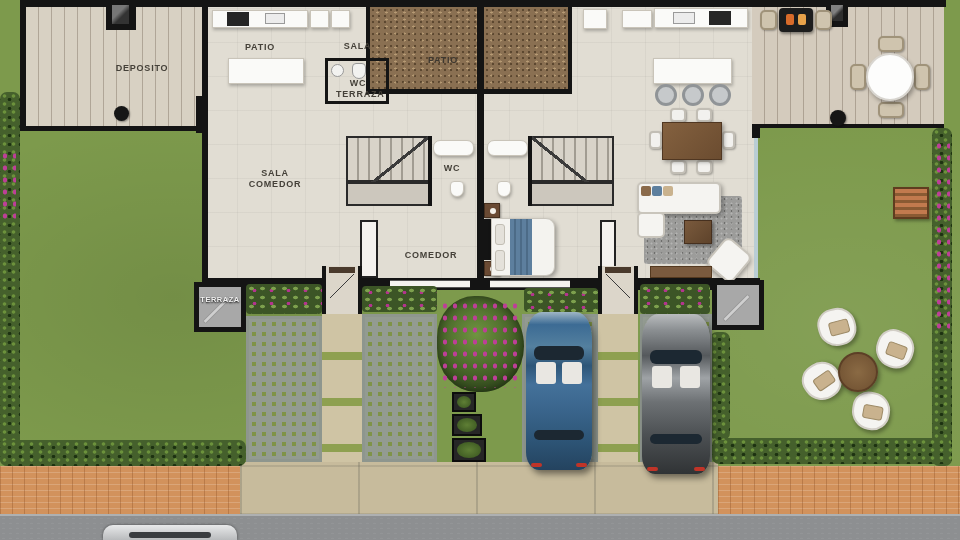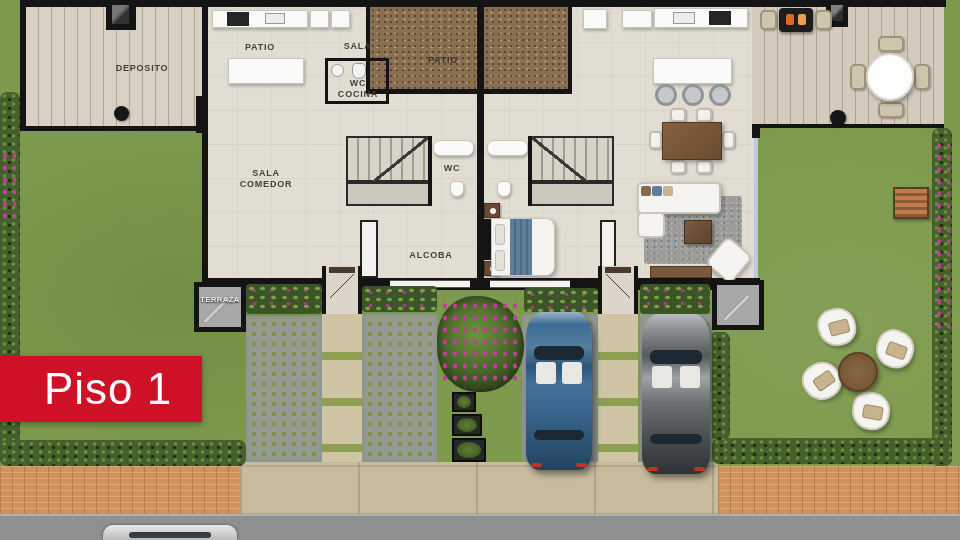--- a/index.html
+++ b/index.html
@@ -125,39 +125,39 @@
   </div>
   <div class="abs whitebox" style="left:310px;top:10px;width:19px;height:18px;"></div>
   <div class="abs whitebox" style="left:331px;top:10px;width:19px;height:18px;"></div>
   <div class="abs whitebox" style="left:228px;top:58px;width:76px;height:26px;"></div>
   <div class="abs" style="left:325px;top:58px;width:64px;height:46px;border:3px solid #141414;">
     <div class="abs" style="left:3px;top:3px;width:13px;height:13px;background:#f2f2f0;border:1px solid #999;border-radius:50%;"></div>
     <div class="abs" style="left:24px;top:2px;width:14px;height:16px;background:#f2f2f0;border:1px solid #999;border-radius:4px 4px 7px 7px;"></div>
   </div>
   <div class="rlabel" style="left:225px;top:42px;width:70px;">PATIO</div>
   <div class="rlabel" style="left:330px;top:41px;width:55px;">SALA</div>
-  <div class="rlabel" style="left:336px;top:78px;width:44px;">WC COCINA</div>
+  <div class="rlabel" style="left:336px;top:78px;width:44px;">WC TERRAZA</div>
 
   <div class="abs steps" style="left:346px;top:136px;width:84px;height:46px;"></div>
   <div class="abs diag" style="left:346px;top:136px;width:84px;height:68px;"></div>
   <div class="abs" style="left:346px;top:182px;width:84px;height:24px;background:#ccc7bd;border:2px solid #2a2a2a;"></div>
   <div class="abs steps" style="left:530px;top:136px;width:84px;height:46px;"></div>
   <div class="abs diag2" style="left:530px;top:136px;width:84px;height:68px;"></div>
   <div class="abs" style="left:530px;top:182px;width:84px;height:24px;background:#ccc7bd;border:2px solid #2a2a2a;"></div>
 
   <div class="abs wall" style="left:428px;top:136px;width:4px;height:70px;"></div>
   <div class="abs whitebox" style="left:433px;top:140px;width:41px;height:16px;border-radius:7px;"></div>
   <div class="abs whitebox" style="left:450px;top:181px;width:14px;height:16px;border-radius:4px 4px 7px 7px;"></div>
   <div class="rlabel" style="left:440px;top:163px;width:24px;">WC</div>
   <div class="abs wall" style="left:528px;top:136px;width:4px;height:70px;"></div>
   <div class="abs whitebox" style="left:487px;top:140px;width:41px;height:16px;border-radius:7px;"></div>
   <div class="abs whitebox" style="left:497px;top:181px;width:14px;height:16px;border-radius:4px 4px 7px 7px;"></div>
 
-  <div class="rlabel" style="left:234px;top:168px;width:64px;">SALA COMEDOR</div>
-  <div class="rlabel" style="left:396px;top:250px;width:70px;">ALCOBA</div>
+  <div class="rlabel" style="left:243px;top:168px;width:64px;">SALA COMEDOR</div>
+  <div class="rlabel" style="left:396px;top:250px;width:70px;">COMEDOR</div>
   <div class="abs" style="left:360px;top:220px;width:18px;height:58px;background:#f4f2ee;border:2px solid #222;"></div>
   <div class="abs" style="left:600px;top:220px;width:16px;height:58px;background:#f4f2ee;border:2px solid #222;"></div>
 
   <div class="abs whitebox" style="left:583px;top:9px;width:24px;height:20px;"></div>
   <div class="abs whitebox" style="left:622px;top:10px;width:30px;height:18px;"></div>
   <div class="abs whitebox" style="left:654px;top:8px;width:94px;height:20px;">
     <div class="abs" style="left:18px;top:3px;width:22px;height:12px;background:#ececec;border:1px solid #9a9a9a;"></div>
     <div class="abs" style="left:54px;top:2px;width:22px;height:14px;background:#262626;"></div>
   </div>
   <div class="abs whitebox" style="left:653px;top:58px;width:79px;height:26px;"></div>
@@ -274,17 +274,14 @@
     </div>
   <div class="abs pod" style="left:803px;top:362px;width:38px;height:38px;transform:rotate(-35deg);">
       <div class="cushion"></div>
     </div>
   <div class="abs pod" style="left:852px;top:392px;width:38px;height:38px;transform:rotate(10deg);">
       <div class="cushion"></div>
     </div>
   <div class="abs" style="left:838px;top:352px;width:40px;height:40px;border-radius:50%;
        background:radial-gradient(#8a6a44,#6e4f30);border:2px solid #5c3f26;box-shadow:2px 3px 4px rgba(0,0,0,.35);"></div>
 
-  <div class="abs banner" style="left:0;top:356px;width:202px;height:66px;">
-    <span>Piso 1</span>
-  </div>
 
 </div>
 
 </body></html>

